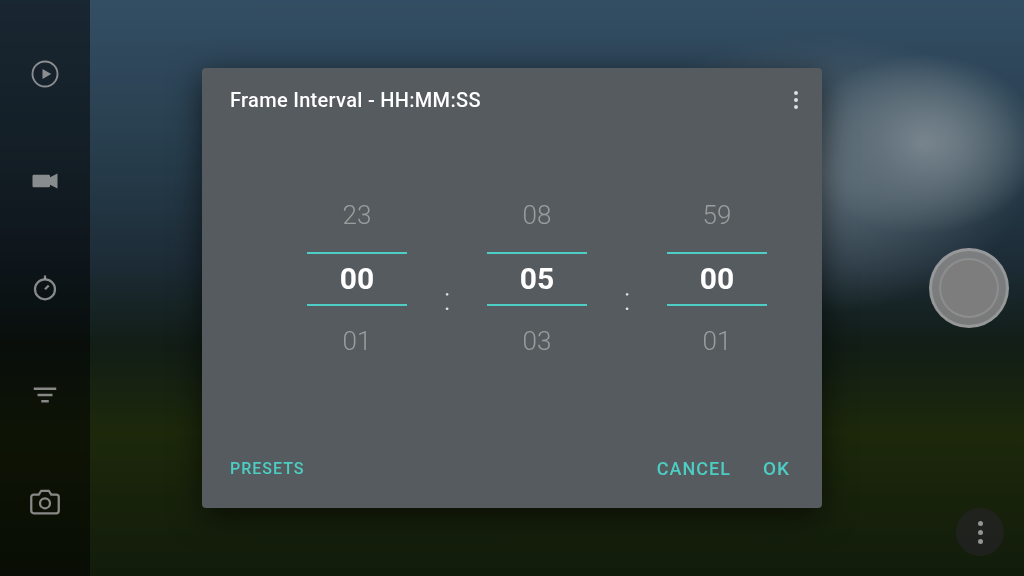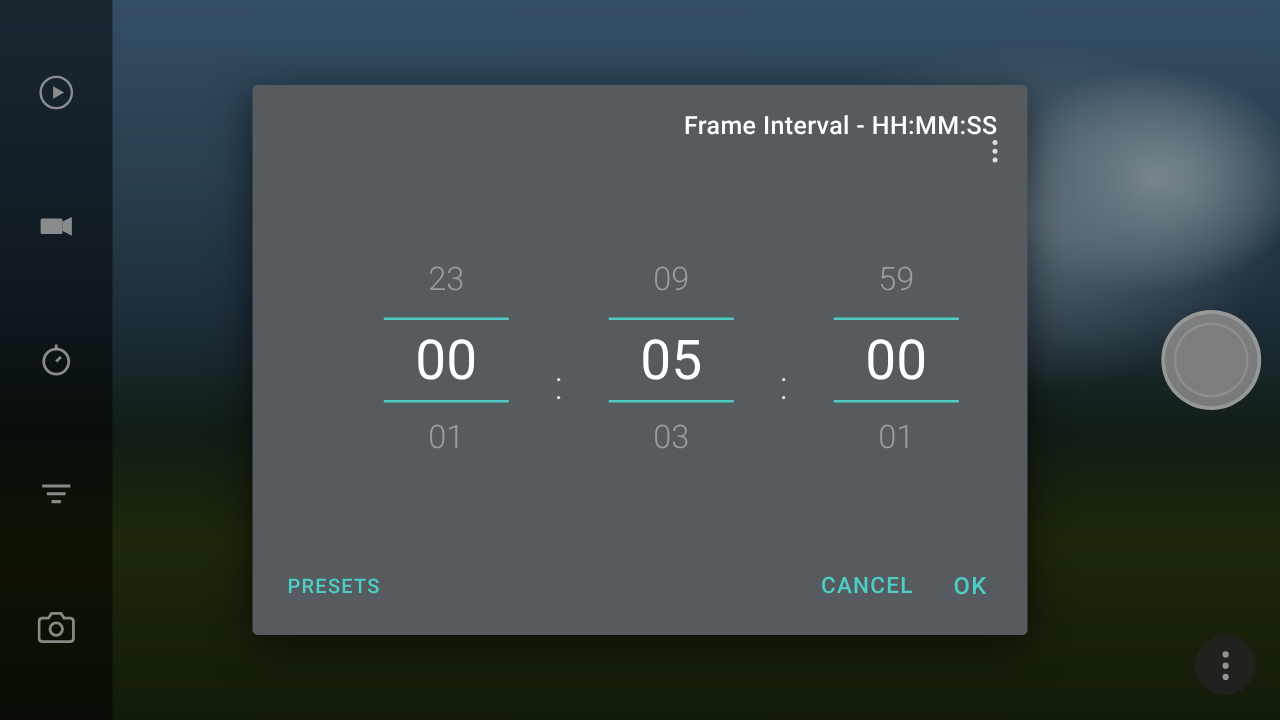--- a/index.html
+++ b/index.html
@@ -138,24 +138,23 @@
       width: 620px;
       min-height: 440px;
       padding: 0;
       display: flex;
       flex-direction: column;
       box-shadow: 0 8px 32px rgba(0,0,0,0.6);
     }
 
     .dialog-header {
       display: flex;
-      align-items: flex-end;
+      align-items: center;
       justify-content: space-between;
       padding: 20px 24px 16px 28px;
-      flex-direction: column;
     }
 
     .dialog-title {
       color: #ffffff;
       font-size: 20px;
       font-weight: 500;
       letter-spacing: 0.3px;
     }
 
     .dialog-more {
@@ -261,22 +260,22 @@
 
     .time-line {
       width: 100px;
       height: 2px;
       background: #4ecdc4;
       margin: 4px 0;
     }
 
     .time-current {
       color: #ffffff;
-      font-size: 44px;
-      font-weight: 400;
+      font-size: 30px;
+      font-weight: 700;
       line-height: 1;
       padding: 6px 0;
     }
 
     
     .dialog-actions {
       display: flex;
       align-items: center;
       padding: 10px 24px 20px;
     }
@@ -383,21 +382,21 @@
     </div>
 
     <div class="time-picker">
 
       <div class="time-above-row">
         <div class="time-col">
           <span class="time-adjacent">23</span>
         </div>
         <div class="time-sep-above"></div>
         <div class="time-col">
-          <span class="time-adjacent">09</span>
+          <span class="time-adjacent">08</span>
         </div>
         <div class="time-sep-above"></div>
         <div class="time-col">
           <span class="time-adjacent">59</span>
         </div>
       </div>
 
       <div class="time-row">
         <div class="time-col">
           <div class="time-value-wrapper">

